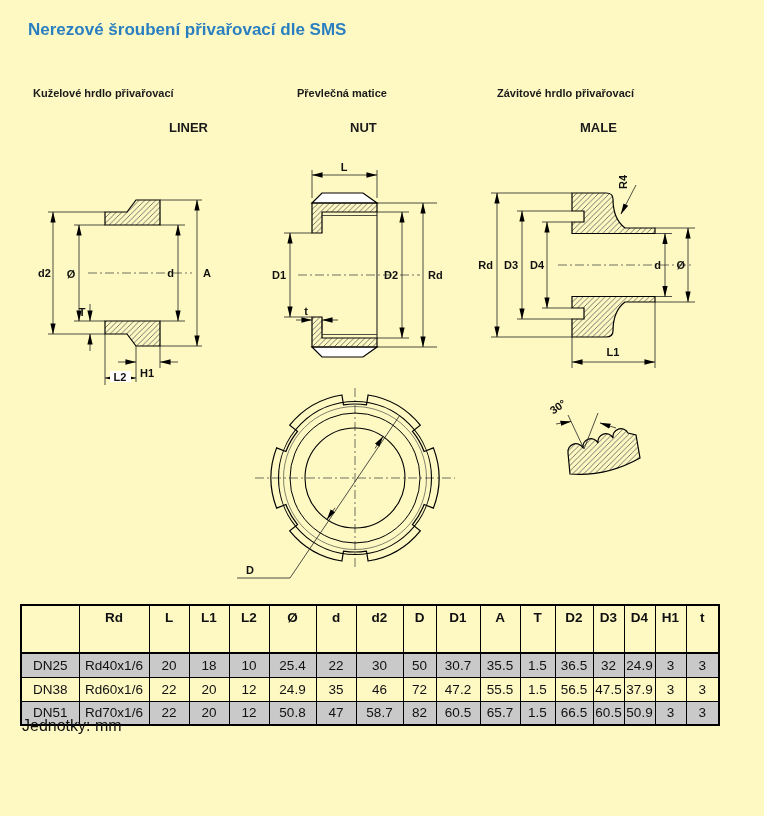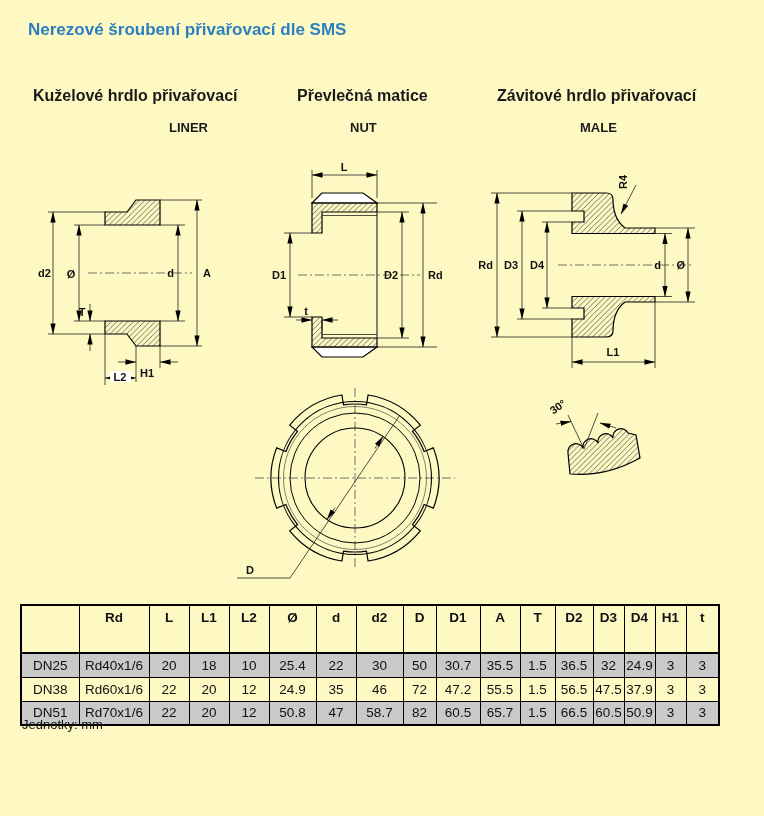--- a/index.html
+++ b/index.html
@@ -1,35 +1,35 @@
 <!DOCTYPE html>
 <html><head>
 <meta charset="utf-8">
 <style>
   html,body{margin:0;padding:0;background:#ffffff;}
   #page{position:relative;width:764px;height:816px;background:#fef9c3;
         font-family:"Liberation Sans", sans-serif;color:#111;overflow:hidden;}
   .abs{position:absolute;}
   #title{left:28px;top:20px;font-size:17px;font-weight:bold;color:#2a7fc0;}
-  .caption{font-size:16px;font-weight:bold;color:#1a1a1a;}
+  .caption{font-size:11px;font-weight:bold;color:#1a1a1a;}
   .code{font-size:13px;font-weight:bold;color:#1a1a1a;}
   svg{overflow:visible;}
   svg text{font-family:"Liberation Sans", sans-serif;font-weight:bold;font-size:11px;fill:#111;}
   .thin{stroke:#222;stroke-width:0.8;fill:none;}
   .outline{stroke:#000;stroke-width:1.2;}
   .cl{stroke:#333;stroke-width:0.7;fill:none;stroke-dasharray:9 3 2 3;}
   table{border-collapse:collapse;table-layout:fixed;width:698px;font-size:13.5px;}
   #dim-table-wrap{left:20px;top:604px;}
   th,td{border:1px solid #000;text-align:center;padding:0;overflow:hidden;white-space:nowrap;}
   table{border:2px solid #000;}
   thead tr{height:48px;}
   thead th{vertical-align:top;padding-top:4px;font-size:13.5px;border-bottom:2px solid #000;}
   tbody tr{height:24px;}
   tbody tr.shaded{background:#c9c9c9;}
-  #units{left:22px;top:717px;font-size:13px;text-align:right;}
+  #units{left:22px;top:717px;font-size:16px;text-align:right;}
   #cert{left:22px;top:777px;font-size:14px;}
 </style>
 </head>
 <body>
 
 <div id="page">
 
   <div id="title" class="abs">Nerezové šroubení přivařovací dle SMS</div>
 
   <div class="abs caption" style="left:33px;top:87px;">Kuželové hrdlo přivařovací</div>

